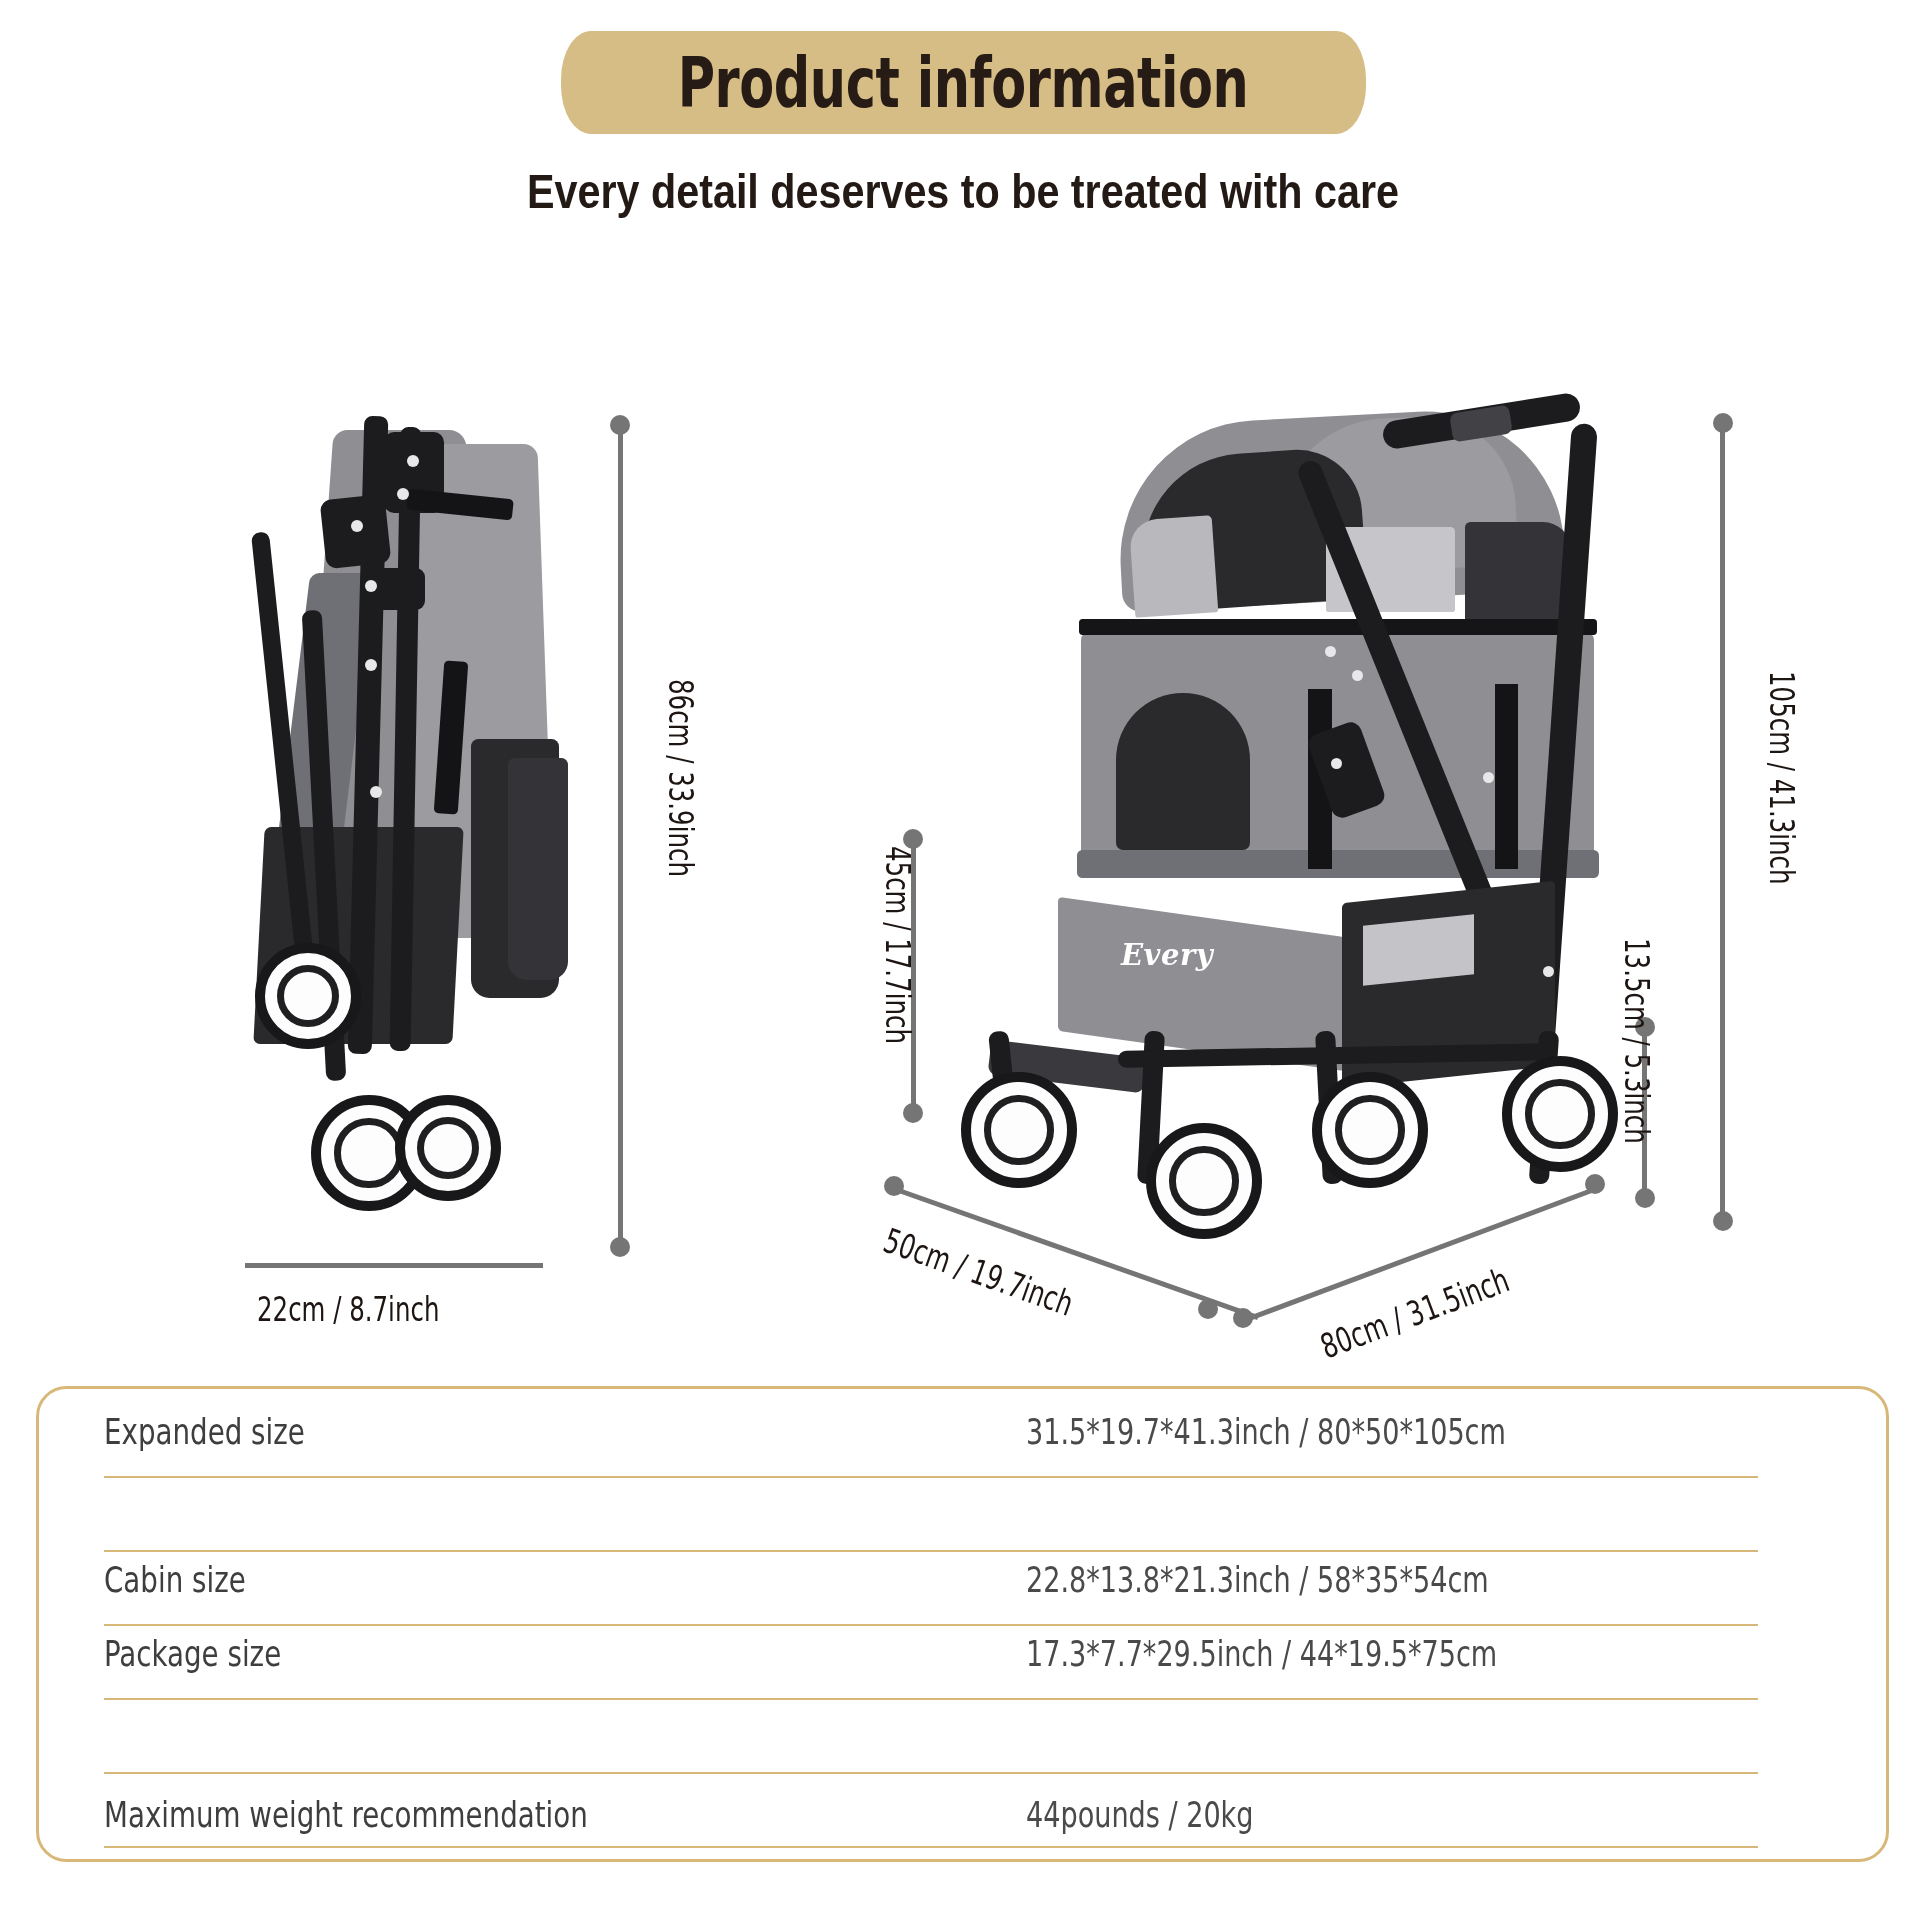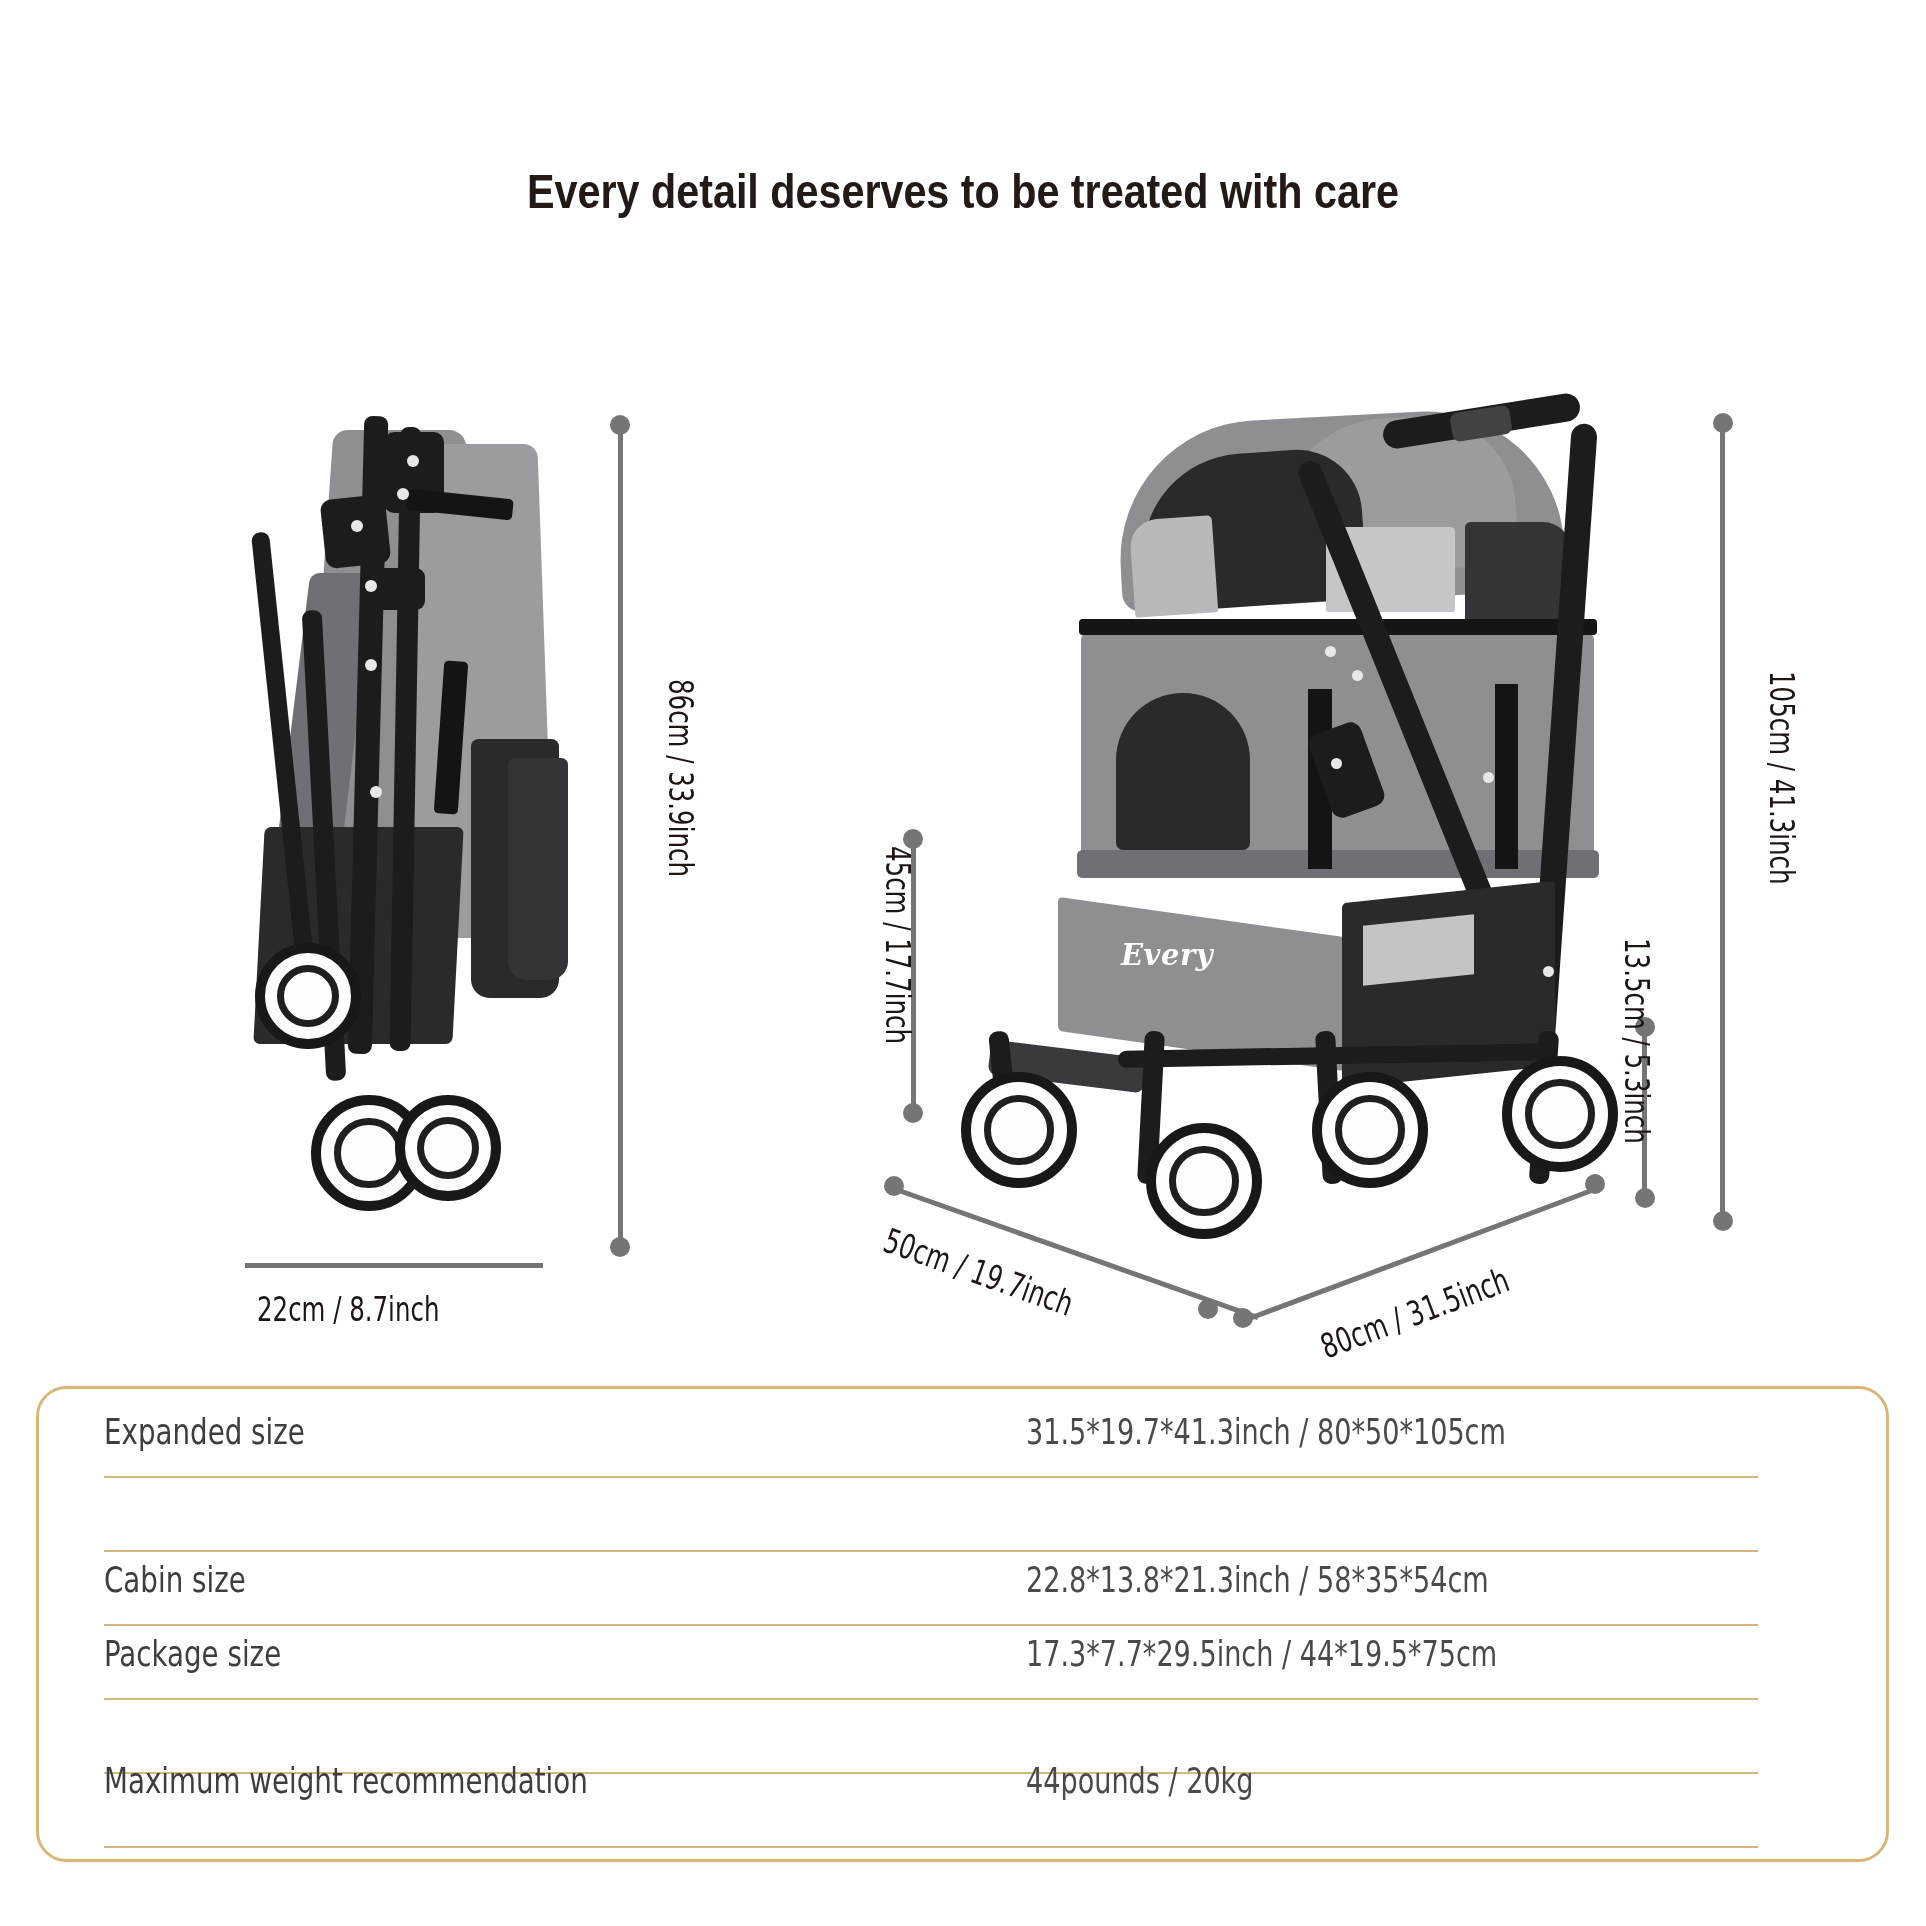--- a/index.html
+++ b/index.html
@@ -75,20 +75,23 @@
     white-space:nowrap; transform-origin:0 50%; transform:scaleX(0.86);
   }
   .spec-sep { position:absolute; left:65px; width:1654px; height:2.3px;
               background:#d8b878; }
 </style>
 </head>
 <body>
 
 <div id="page">
 
+  <div class="title-badge">
+    <span>Product information</span>
+  </div>
   <div class="subtitle">Every detail deserves to be treated with care</div>
 
   <div>
 
     <div class="prod fab" style="left:319px;top:430px;width:134px;height:416px;transform:skewX(-4deg);border-radius:14px 18.5px 3.7px 3.7px;"></div>
     <div class="prod fab-lt" style="left:407px;top:444px;width:139px;height:494px;transform:skewX(2deg);border-radius:9.2px 14px 18.5px 14px;"></div>
     <div class="prod fab-dk" style="left:287px;top:573px;width:65px;height:379px;transform:skewX(-7deg);border-radius:9.2px;"></div>
     <div class="prod mesh" style="left:471px;top:739px;width:88px;height:259px;border-radius:7.4px 7.4px 18.5px 18.5px;"></div>
     <div class="prod mesh2" style="left:508px;top:758px;width:60px;height:222px;border-radius:6.5px 6.5px 18.5px 18.5px;"></div>
     <div class="prod mesh" style="left:259px;top:827px;width:199px;height:217px;transform:skewX(-3deg);border-radius:6.5px;"></div>
@@ -235,21 +238,21 @@
     <div class="spec-sep" style="top:235px;"></div>
 
     <div class="spec-row" style="top:245px;">
       <div class="spec-label">Package size</div>
       <div class="spec-value">17.3*7.7*29.5inch / 44*19.5*75cm</div>
     </div>
     <div class="spec-sep" style="top:309px;"></div>
 
     <div class="spec-sep" style="top:383px;"></div>
 
-    <div class="spec-row" style="top:372px;">
+    <div class="spec-row" style="top:406px;">
       <div class="spec-label">Maximum weight recommendation</div>
       <div class="spec-value">44pounds / 20kg</div>
     </div>
     <div class="spec-sep" style="top:457px;"></div>
 
   </div>
 
 </div>
 
 

